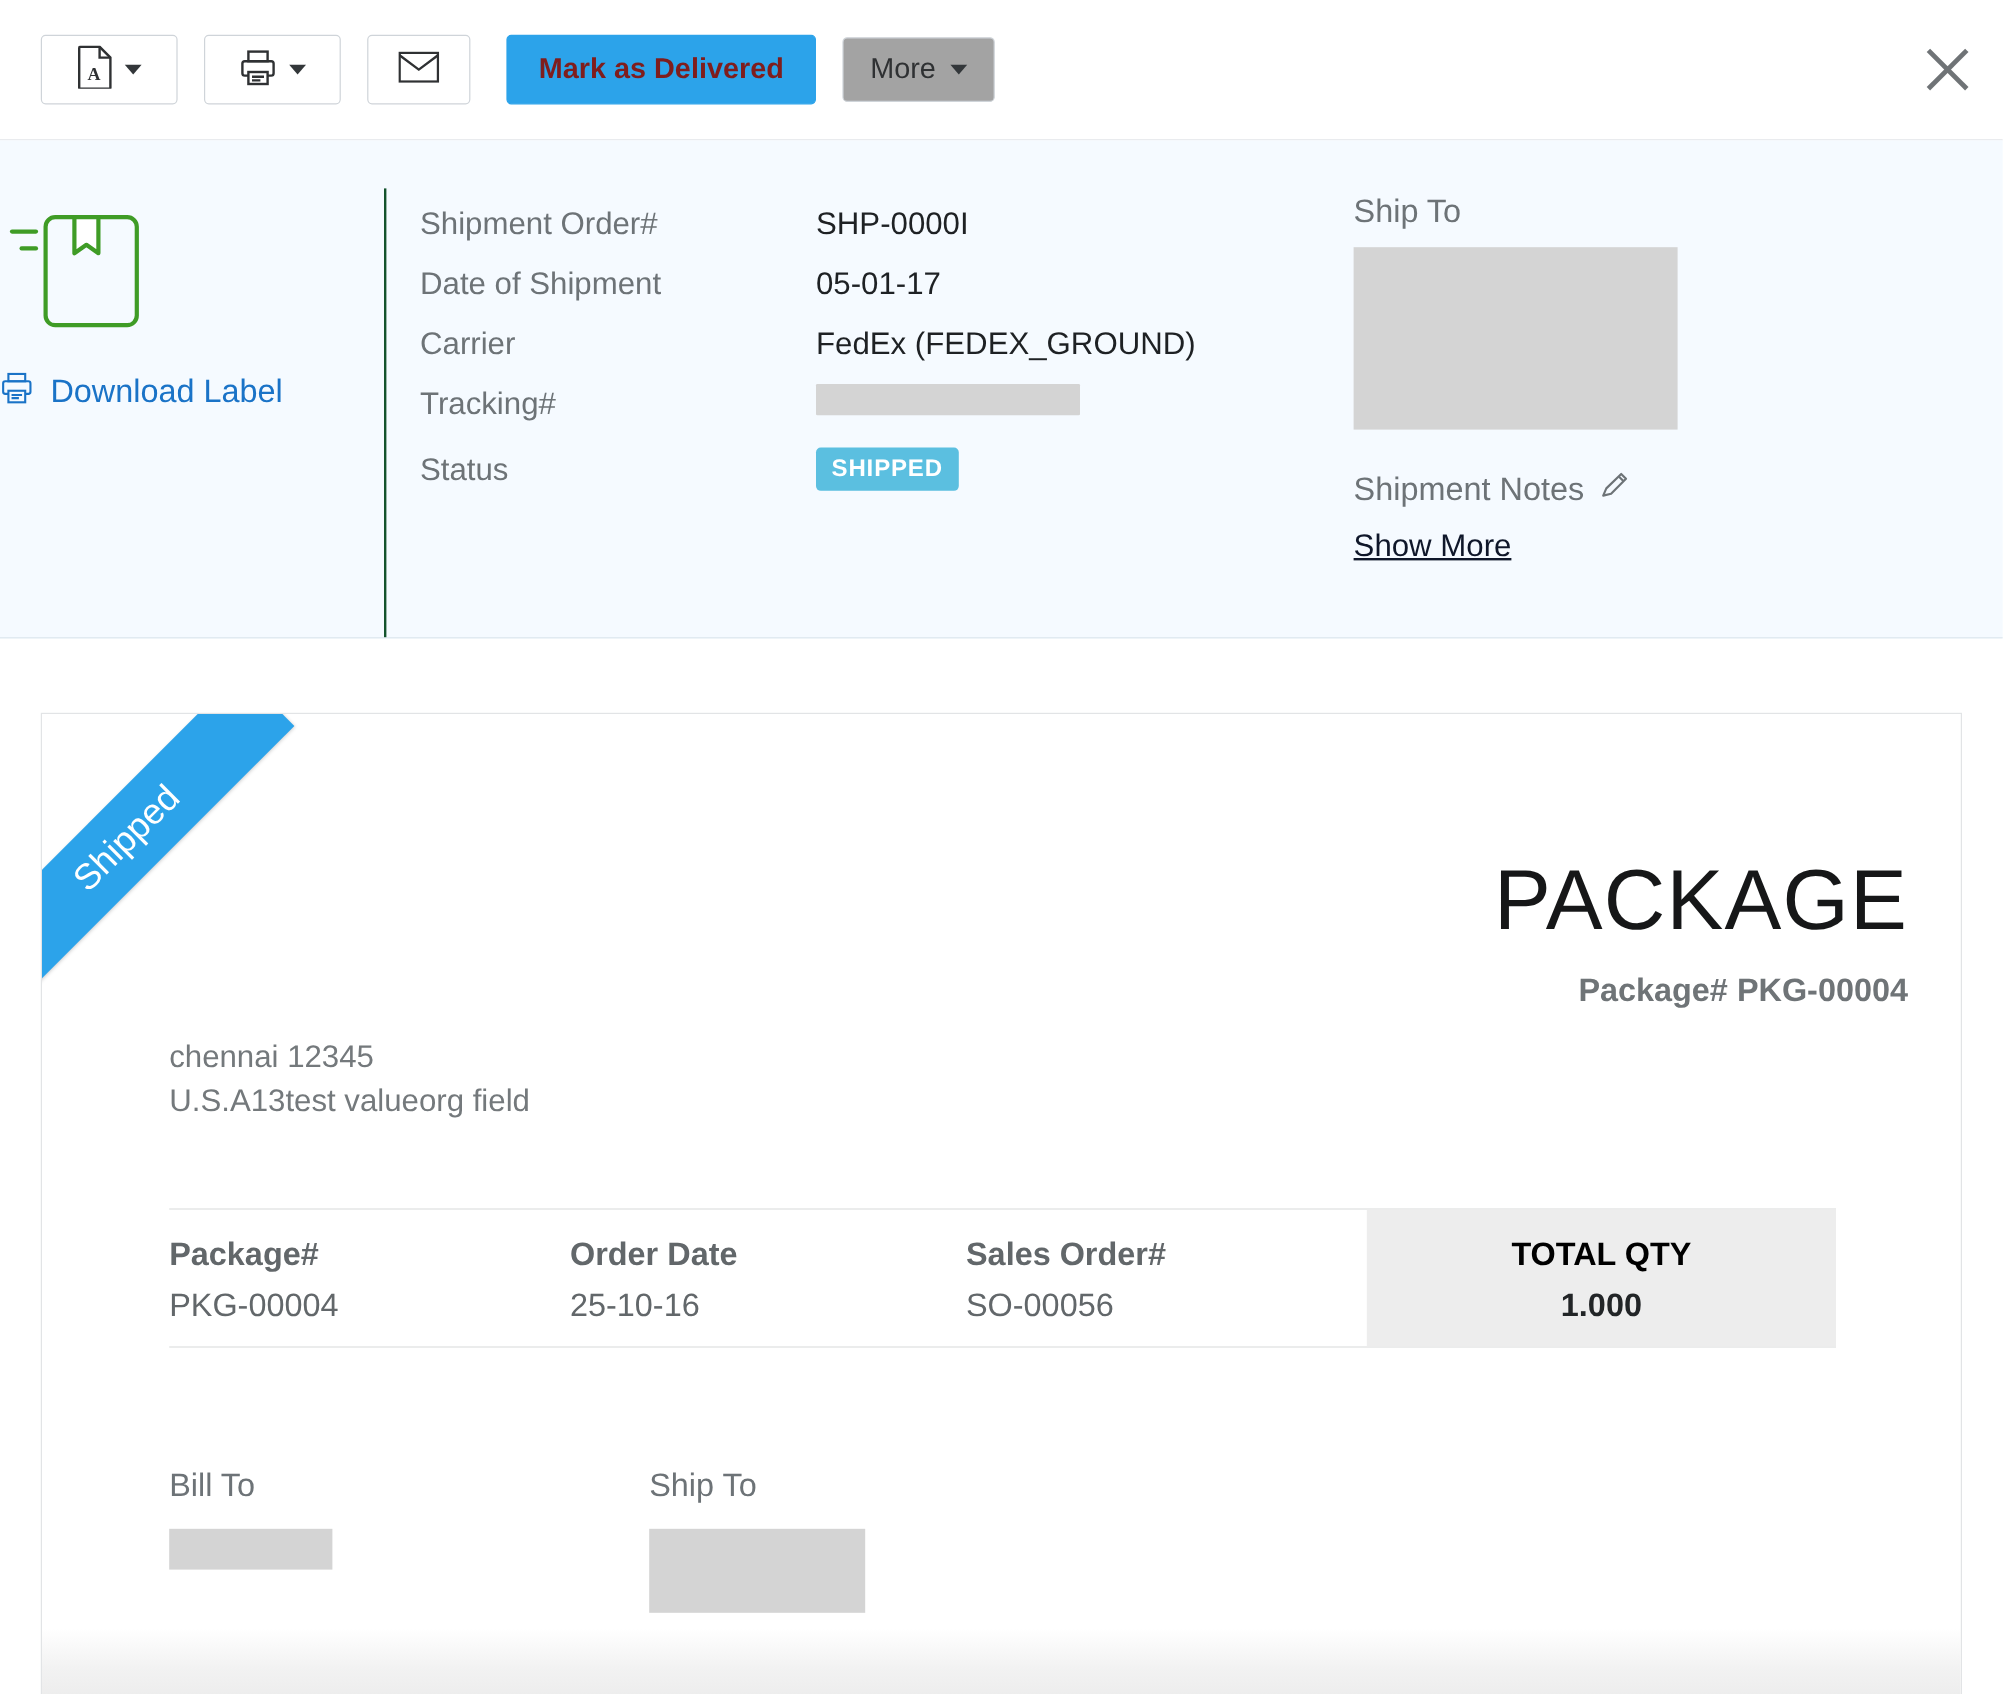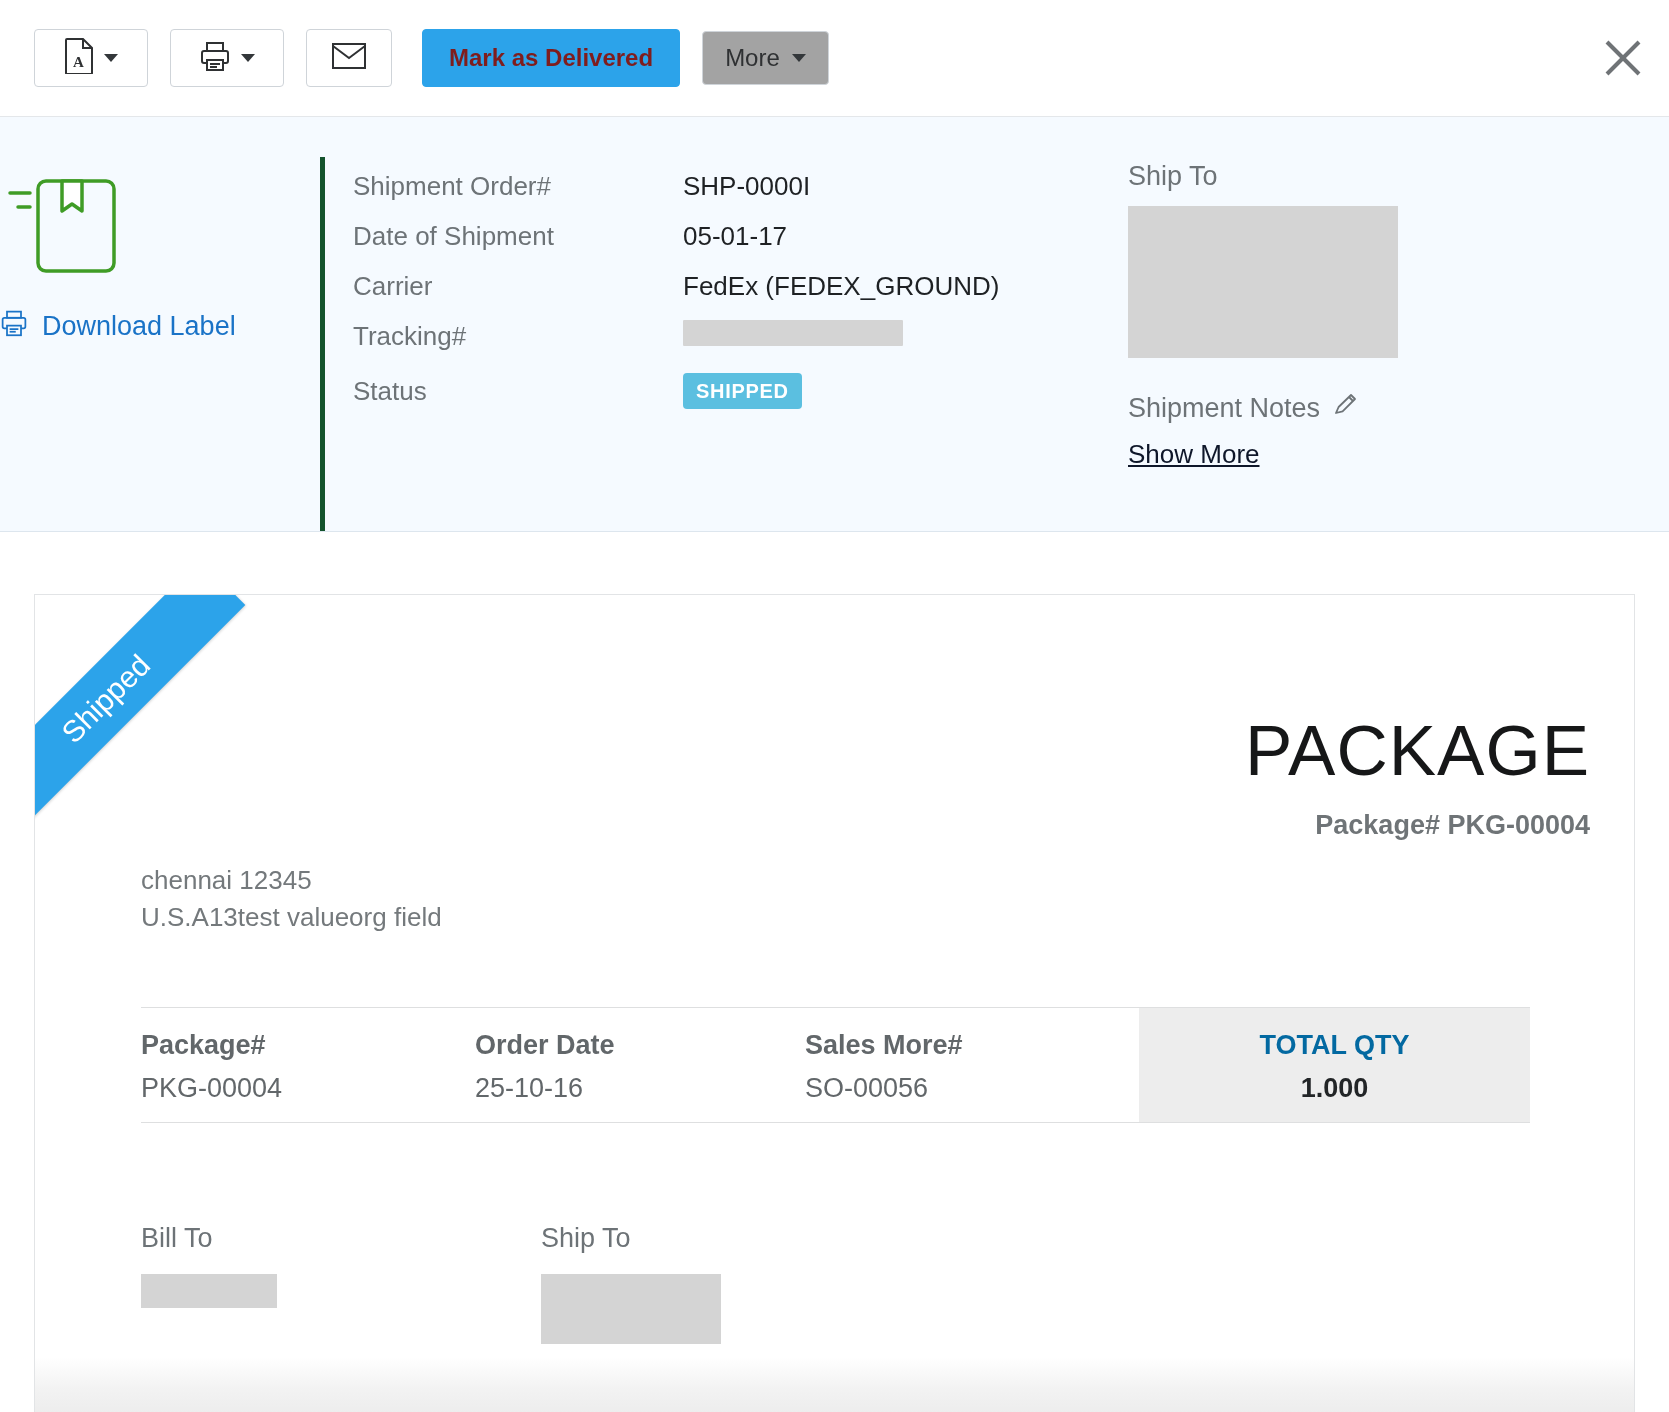--- a/index.html
+++ b/index.html
@@ -102,21 +102,21 @@
     margin-top: 22px;
     display: inline-flex;
     align-items: center;
     gap: 14px;
     color: #1a73c7;
     font-size: 27px;
     cursor: pointer;
   }
 
   .sum-mid {
-    border-left: 5px solid #14532d;
+    border-left: 2px solid #14532d;
     padding-left: 28px;
     padding-top: 4px;
     width: 800px;
   }
   .frow { display: flex; align-items: center; height: 50px; }
   .flabel { width: 330px; color: #6d7377; font-size: 26px; }
   .fvalue { color: #1e2124; font-size: 26px; }
   .redacted {
     background: #d4d4d4;
     display: inline-block;
@@ -208,21 +208,21 @@
   .c2 { width: 330px; }
   .c3 { width: 334px; }
   .c4 {
     flex: 1;
     background: #ededed;
     text-align: center;
     padding: 22px 0 18px 0;
   }
   .ic-head { font-size: 27px; color: #62676a; font-weight: bold; }
   .ic-val { font-size: 27px; color: #62676a; margin-top: 12px; }
-  .c4 .ic-head { color: #0369a1; }
+  .c4 .ic-head { color: #000000; }
   .c4 .ic-val { color: #222527; font-weight: bold; }
 
   .bs-row { display: flex; margin: 100px 0 0 106px; }
   .bs-col { width: 400px; }
   .bs-head { font-size: 27px; color: #6d7377; }
   .bs-box { background: #d4d4d4; height: 34px; margin-top: 20px; }
   .bs-col.billto .bs-box { width: 136px; }
   .bs-col.shipto .bs-box { width: 180px; height: 70px; }
   .fade-band {
     position: absolute;
@@ -377,21 +377,21 @@
     <div class="info-table">
       <div class="info-col c1">
         <div class="ic-head">Package#</div>
         <div class="ic-val">PKG-00004</div>
       </div>
       <div class="info-col c2">
         <div class="ic-head">Order Date</div>
         <div class="ic-val">25-10-16</div>
       </div>
       <div class="info-col c3">
-        <div class="ic-head">Sales More#</div>
+        <div class="ic-head">Sales Order#</div>
         <div class="ic-val">SO-00056</div>
       </div>
       <div class="c4">
         <div class="ic-head">TOTAL QTY</div>
         <div class="ic-val">1.000</div>
       </div>
     </div>
 
     <div class="bs-row">
       <div class="bs-col billto">

